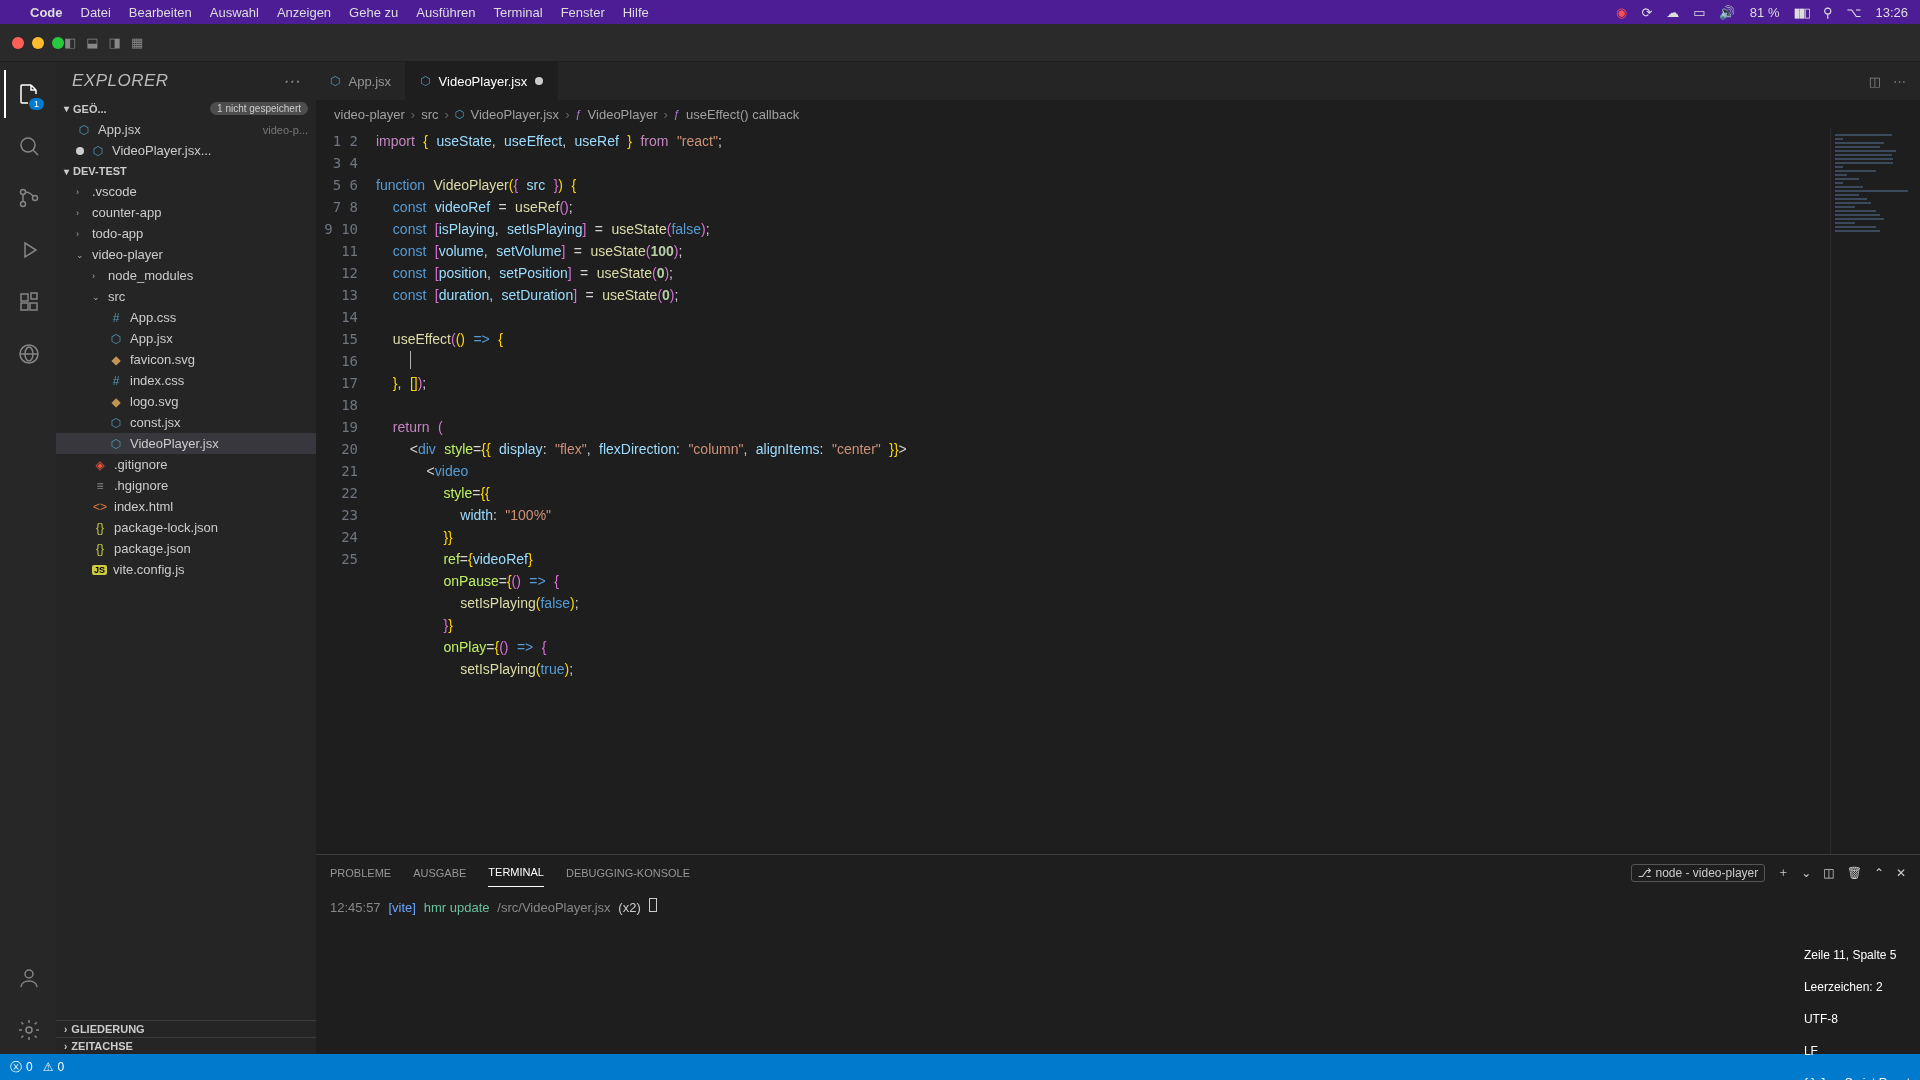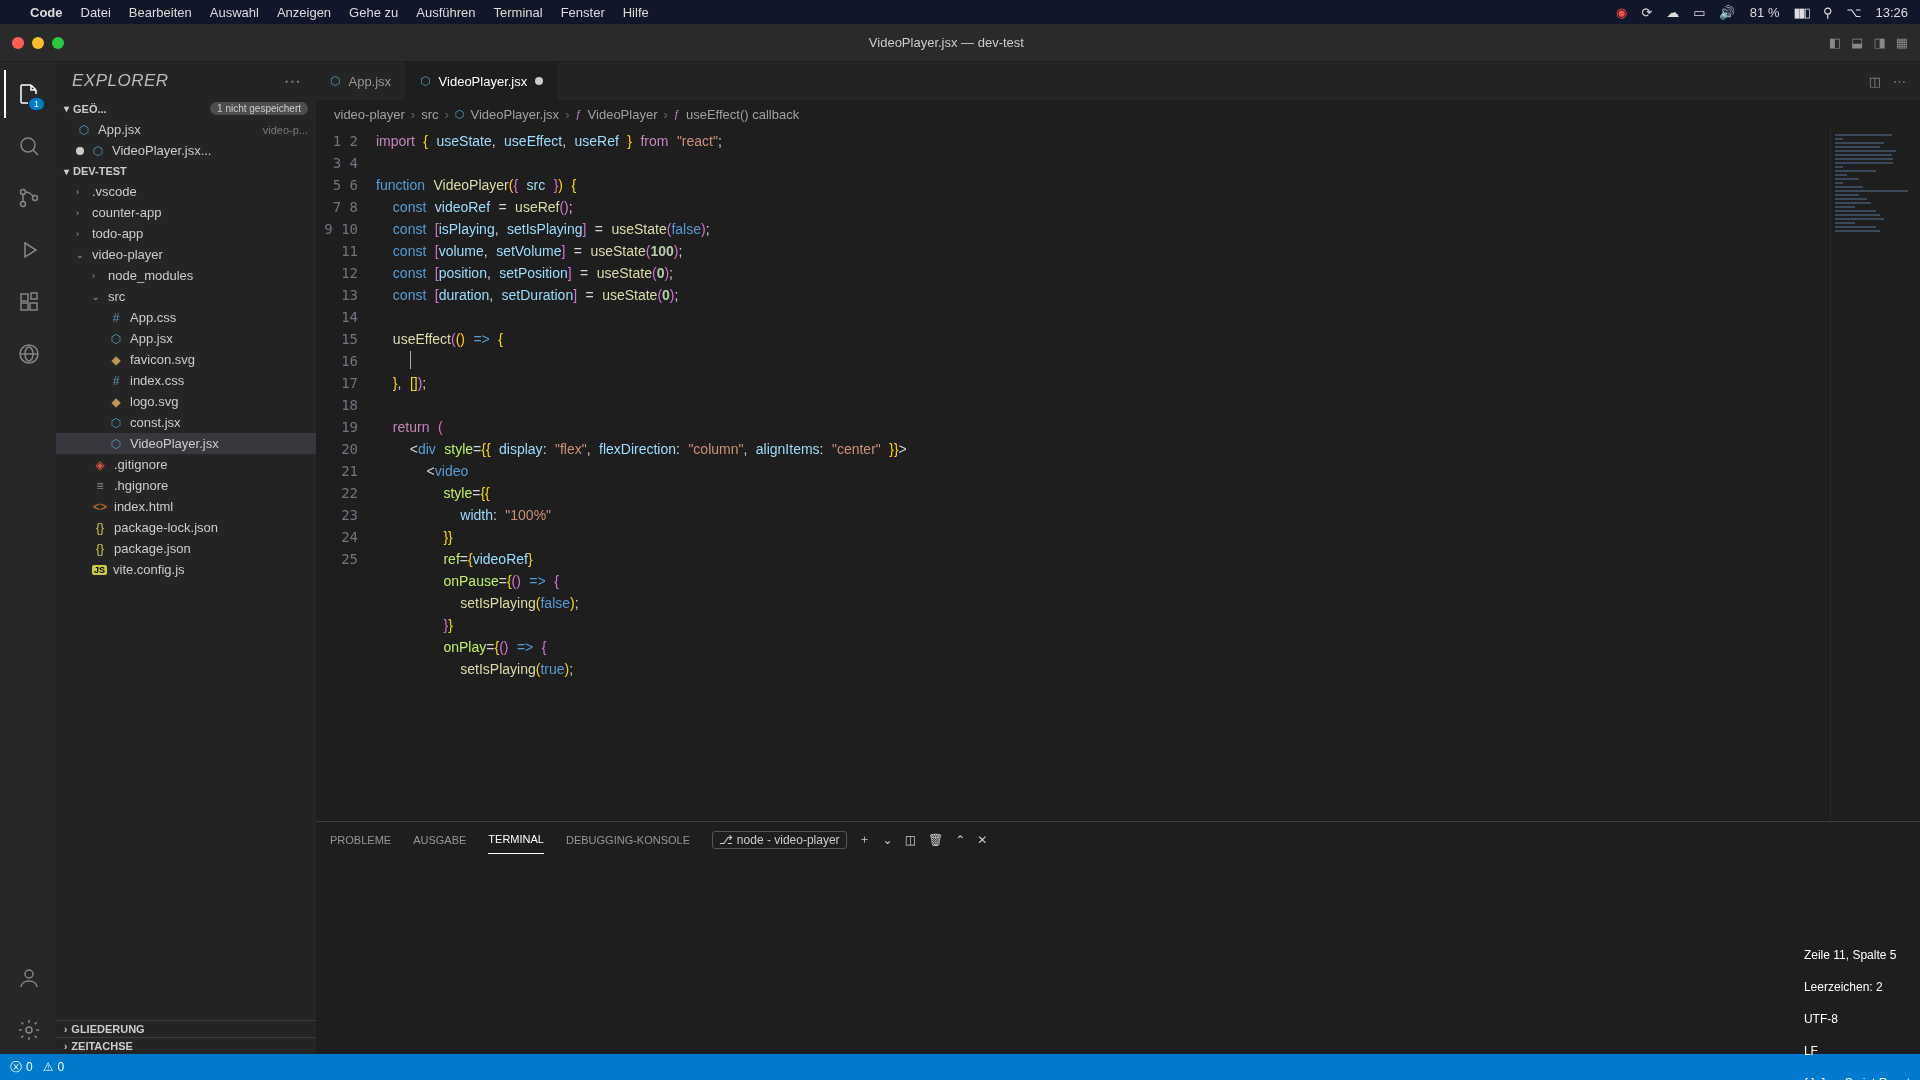--- a/index.html
+++ b/index.html
@@ -1,19 +1,19 @@
 <!DOCTYPE html>
 <html><head>
 <meta charset="utf-8">
 <style>
 * { margin: 0; padding: 0; box-sizing: border-box; font-family: -apple-system, BlinkMacSystemFont, "Segoe UI", sans-serif; }
 body { background: #000; color: #ccc; width: 1920px; height: 1080px; overflow: hidden; font-size: 13px; }
 
 
-.macos-bar { height: 24px; background: #0f172a; display: flex; align-items: center; padding: 0 12px; color: #ddd; font-size: 13px; }
+.macos-bar { height: 24px; background: #4c1d95; display: flex; align-items: center; padding: 0 12px; color: #ddd; font-size: 13px; }
 .macos-bar .left { display: flex; gap: 18px; align-items: center; }
 .macos-bar .left .apple { font-size: 14px; }
 .macos-bar .left .appname { font-weight: 600; }
 .macos-bar .right { margin-left: auto; display: flex; gap: 14px; align-items: center; }
 .macos-bar .icon { font-size: 13px; }
 
 
 .window { position: absolute; top: 24px; left: 0; right: 0; bottom: 0; background: #1e1e1e; display: flex; flex-direction: column; }
 
 
@@ -90,21 +90,21 @@
 .cn { color: #569cd6; }
 .pn { color: #d4d4d4; }
 .br { color: #ffd700; }
 .br2 { color: #da70d6; }
 .tag { color: #569cd6; }
 .attr { color: #bef264; }
 
 .cursor { display: inline-block; width: 1px; height: 18px; background: #aeafad; vertical-align: text-bottom; }
 
 
-.panel { height: 233px; border-top: 1px solid #3c3c3c; background: #1e1e1e; display: flex; flex-direction: row; }
+.panel { height: 200px; border-top: 1px solid #3c3c3c; background: #1e1e1e; display: flex; flex-direction: column; }
 .panel-tabs { height: 35px; display: flex; align-items: center; padding: 0 14px; gap: 22px; font-size: 11px; text-transform: uppercase; color: #969696; }
 .panel-tabs .ptab { cursor: pointer; padding: 8px 0; }
 .panel-tabs .ptab.active { color: #fff; border-bottom: 1px solid #fff; }
 .panel-tabs .right { margin-left: auto; display: flex; align-items: center; gap: 12px; color: #ccc; text-transform: none; font-size: 12px; }
 .panel-tabs .right .box { border: 1px solid #555; padding: 1px 6px; border-radius: 3px; display: flex; gap: 4px; align-items: center; }
 .panel-body { flex: 1; padding: 8px 14px; font-family: Menlo, Consolas, monospace; font-size: 13px; color: #ccc; }
 .term-time { color: #888; }
 .term-vite { color: #6aa6ff; }
 .term-upd { color: #6abf9e; }
 .term-path { color: #888; }
@@ -156,21 +156,20 @@
 </div>
 
 <div class="window">
 
   <div class="titlebar">
     <div class="traffic">
       <div class="close"></div>
       <div class="min"></div>
       <div class="max"></div>
     </div>
-    <div class="title">VideoPlayer.jsx — dev-test</div>
     <div class="right-icons">
       <span>◧</span>
       <span>⬓</span>
       <span>◨</span>
       <span>▦</span>
     </div>
   </div>
 
   <div class="main">
 
@@ -467,20 +466,24 @@
                 <span>node - video-player</span>
               </span>
             <span>＋</span>
             <span>⌄</span>
             <span>◫</span>
             <span>🗑</span>
             <span>⌃</span>
             <span>✕</span>
           </div>
         </div>
+        <div class="panel-body">
+<span class="term-time">12:45:57</span> <span class="term-vite">[vite]</span> <span class="term-upd">hmr update</span> <span class="term-path">/src/VideoPlayer.jsx</span> <span>(x2)</span>
+<span style="display:inline-block;width:8px;height:14px;border:1px solid #ccc"></span>
+        </div>
       </div>
     </div>
   </div>
 
   <div class="statusbar">
     <div class="left">
       <span class="item">
           <span>ⓧ</span>
           <span>0</span>
         </span>

